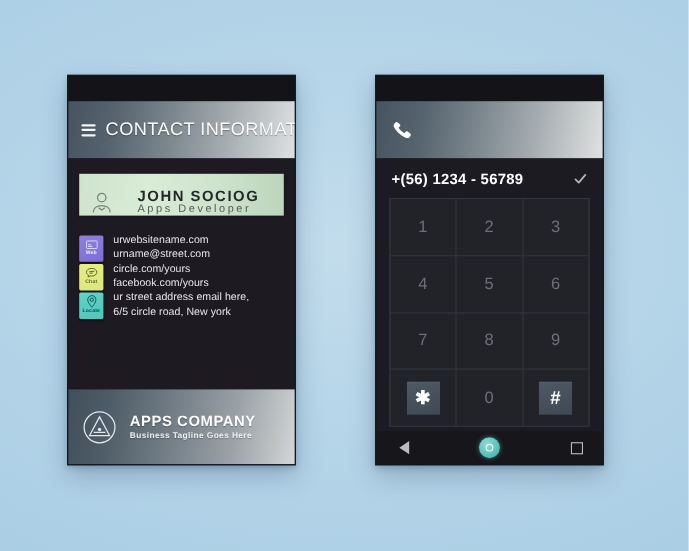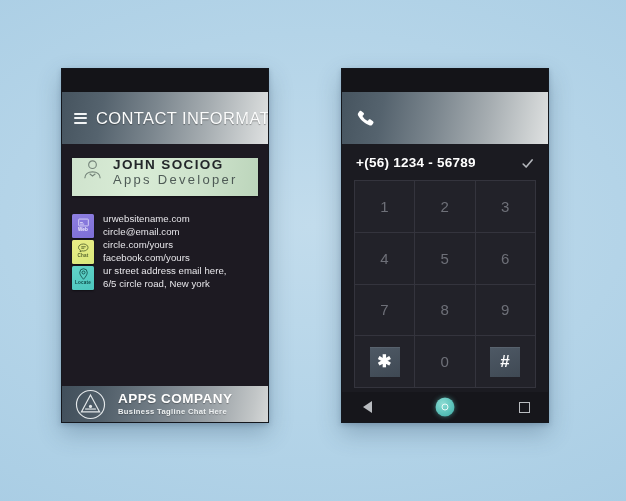--- a/index.html
+++ b/index.html
@@ -49,32 +49,32 @@
 
   .content-body {
     flex:1 1 auto; background:#1d1a22;
     display:flex; flex-direction:column;
     padding:14px 10px 8px 10px;
   }
 
   .namecard {
     height:38px; flex:0 0 auto;
     background:linear-gradient(96deg,#cfe3cd 0%, #d9ecd6 35%, #cde2cb 70%, #bcd5bb 100%);
-    display:flex; align-items:flex-start; gap:9px;
+    display:flex; align-items:flex-end; gap:21px;
     padding:0 9px;
     box-shadow:0 1px 2px rgba(0,0,0,.4);
     margin-bottom:17px;
   }
   .namecard-icon { width:23px; height:23px; flex:0 0 auto; opacity:.62; }
   .namecard-text { display:flex; flex-direction:column; gap:1px; }
   .namecard-name {
     color:#23262a; font-size:13.5px; font-weight:bold; letter-spacing:1.4px; line-height:1;
   }
   .namecard-role {
-    color:#4e5a56; font-size:13px; letter-spacing:2.3px; line-height:1;
+    color:#4e5a56; font-size:10px; letter-spacing:2.3px; line-height:1;
   }
 
   .contact-list { display:flex; flex-direction:column; gap:1px; }
   .contact-row { display:flex; align-items:center; gap:9px; }
   .contact-icon {
     width:22px; height:24px; flex:0 0 auto;
     border-radius:1.5px;
     display:flex; flex-direction:column; align-items:center; justify-content:center;
     gap:0px; padding-bottom:1px;
     box-shadow:0 1px 2px rgba(0,0,0,.45);
@@ -90,21 +90,21 @@
   .ci-chat .cap, .ci-chat svg { color:#53622d; }
   .ci-locate { background:linear-gradient(160deg,#62d3c8,#4cc6bd); }
   .ci-locate .cap, .ci-locate svg { color:#0f4b49; }
 
   .contact-lines { display:flex; flex-direction:column; }
   .contact-lines span {
     color:#e7e6ea; font-size:9.6px; line-height:12.5px; letter-spacing:.05px; white-space:nowrap;
   }
 
   .app-footer {
-    height:36px; flex:0 0 auto;
+    height:68px; flex:0 0 auto;
     background:linear-gradient(100deg,#414f5b 0%, #4e5c67 18%, #727d86 45%, #9aa1a6 72%, #c2c6c7 92%, #d6d8d8 100%);
     display:flex; align-items:center; gap:11px;
     padding:0 12px;
   }
   .logo-mark { width:33px; height:33px; flex:0 0 auto; }
   .footer-text { display:flex; flex-direction:column; gap:2px; }
   .footer-title {
     color:#ffffff; font-size:13.5px; font-weight:bold; letter-spacing:.5px; line-height:1;
     text-shadow:0 1px 1px rgba(0,0,0,.3);
   }
@@ -222,21 +222,21 @@
         <div class="contact-row">
           <div class="contact-icon ci-web">
             <svg viewBox="0 0 24 18" width="11" height="9" fill="none" stroke="currentColor" stroke-width="1.6">
               <rect x="1.5" y="1.5" width="21" height="15" rx="1.5"></rect>
               <path d="M4.5 12.5h9M4.5 9h6"></path>
             </svg>
             <div class="cap">Web</div>
           </div>
           <div class="contact-lines">
             <span>urwebsitename.com</span>
-            <span>circle@email.com</span>
+            <span>urname@street.com</span>
           </div>
         </div>
 
         <div class="contact-row">
           <div class="contact-icon ci-chat">
             <svg viewBox="0 0 22 20" width="11" height="10" fill="none" stroke="currentColor" stroke-width="1.7">
               <path d="M11 2c5 0 9 3.1 9 7s-4 7-9 7c-1 0-2-.12-2.9-.35L4 17.5l.9-3.2C2.5 13 1 11.1 1 9c0-3.9 4-7 10-7z"></path>
               <path d="M6.5 7.5h9M6.5 10.5h6"></path>
             </svg>
             <div class="cap">Chat</div>
@@ -268,21 +268,21 @@
       <div class="logo-mark">
         <svg viewBox="0 0 40 40" width="33" height="33" fill="none" stroke="#e4e8ea" stroke-width="1.4">
           <circle cx="20" cy="20" r="17"></circle>
           <path d="M20 8.5L31 29H9L20 8.5z"></path>
           <path d="M13.5 25.5h13"></path>
           <circle cx="20" cy="22.3" r="1.9" fill="#e4e8ea" stroke="none"></circle>
         </svg>
       </div>
       <div class="footer-text">
         <div class="footer-title">APPS COMPANY</div>
-        <div class="footer-tag">Business Tagline Chat Here</div>
+        <div class="footer-tag">Business Tagline Goes Here</div>
       </div>
     </div>
   </div>
 
   <div class="phone" id="phone-right">
 
     <div class="top-strip"></div>
 
     <div class="call-header">
       <div class="phone-glyph">

